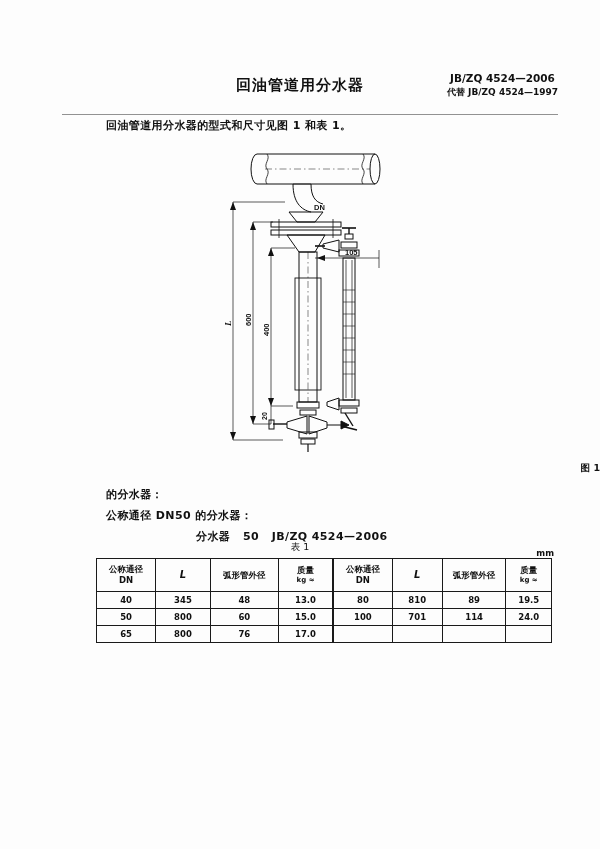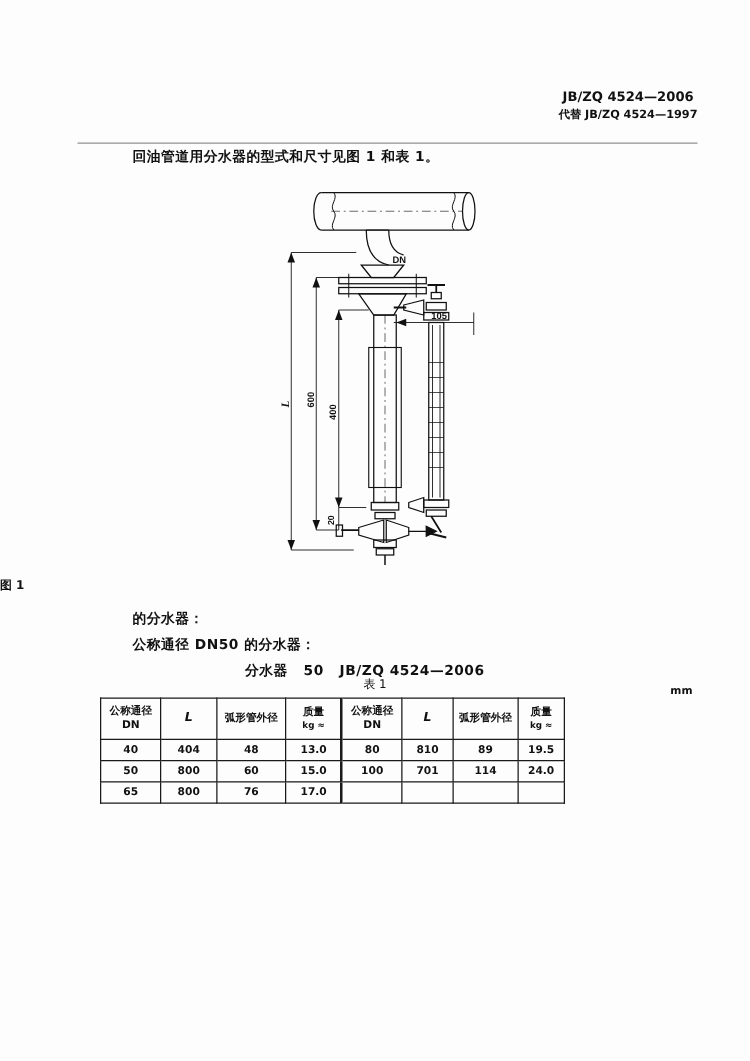--- a/index.html
+++ b/index.html
@@ -29,34 +29,34 @@
   
   .intro{
     position:absolute;left:106px;top:118px;font-size:11px;
     font-weight:bold;letter-spacing:.4px;
   }
   .mark-block{position:absolute;left:106px;top:487px;font-size:11px;font-weight:bold;}
   .mark-block div{margin-bottom:6px;letter-spacing:.4px;}
   .mark-desig{margin-left:90px;white-space:pre;}
 
   .fig-cap{
-    position:absolute;left:0;right:0;top:462px;text-align:left;
+    position:absolute;left:0;right:0;top:462px;text-align:right;
     font-size:9.5px;font-weight:bold;
   }
   .tbl-cap{
     position:absolute;left:0;right:0;top:541px;text-align:center;
     font-size:9.5px;font-weight:normal;
   }
   .unit-mm{
     position:absolute;right:46px;top:548px;font-size:8.5px;font-weight:bold;
   }
 
   
   .tbl{
-    position:absolute;left:80px;top:558px;width:372px;
+    position:absolute;left:96px;top:558px;width:456px;
     border-collapse:collapse;font-size:8.5px;font-weight:bold;
     table-layout:fixed;
   }
   .tbl td,.tbl th{
     border:1px solid #1a1a1a;text-align:center;vertical-align:middle;
     padding:0;height:15px;font-weight:bold;
   }
   .tbl thead th{height:32px;line-height:1.25;font-size:8.5px;}
   .tbl .ital{font-style:italic;font-size:10px;}
   .tbl .sm{font-size:7px;font-weight:bold;display:block;}
@@ -66,20 +66,21 @@
   
   .figure{position:absolute;left:215px;top:140px;width:200px;height:320px;}
   .figure svg{display:block;}
 </style>
 </head>
 <body>
 
 <div class="page">
 
   <div class="hdr">
+    <div class="hdr-title">回油管道用分水器</div>
     <div class="hdr-right">
       <div>JB/ZQ 4524—2006</div>
       <div class="sub">代替 JB/ZQ 4524—1997</div>
     </div>
     <div class="hdr-rule"></div>
   </div>
 
   <div class="intro">回油管道用分水器的型式和尺寸见图 1 和表 1。</div>
 
   <div class="figure">
@@ -259,21 +260,21 @@
         <th>弧形管外径</th>
         <th>
           <span>质量</span>
           <span class="sm">kg ≈</span>
         </th>
       </tr>
     </thead>
     <tbody>
       <tr>
         <td>40</td>
-        <td>404</td>
+        <td>345</td>
         <td>48</td>
         <td>13.0</td>
         <td class="thick">80</td>
         <td>810</td>
         <td>89</td>
         <td>19.5</td>
       </tr>
       <tr>
         <td>50</td>
         <td>800</td>

